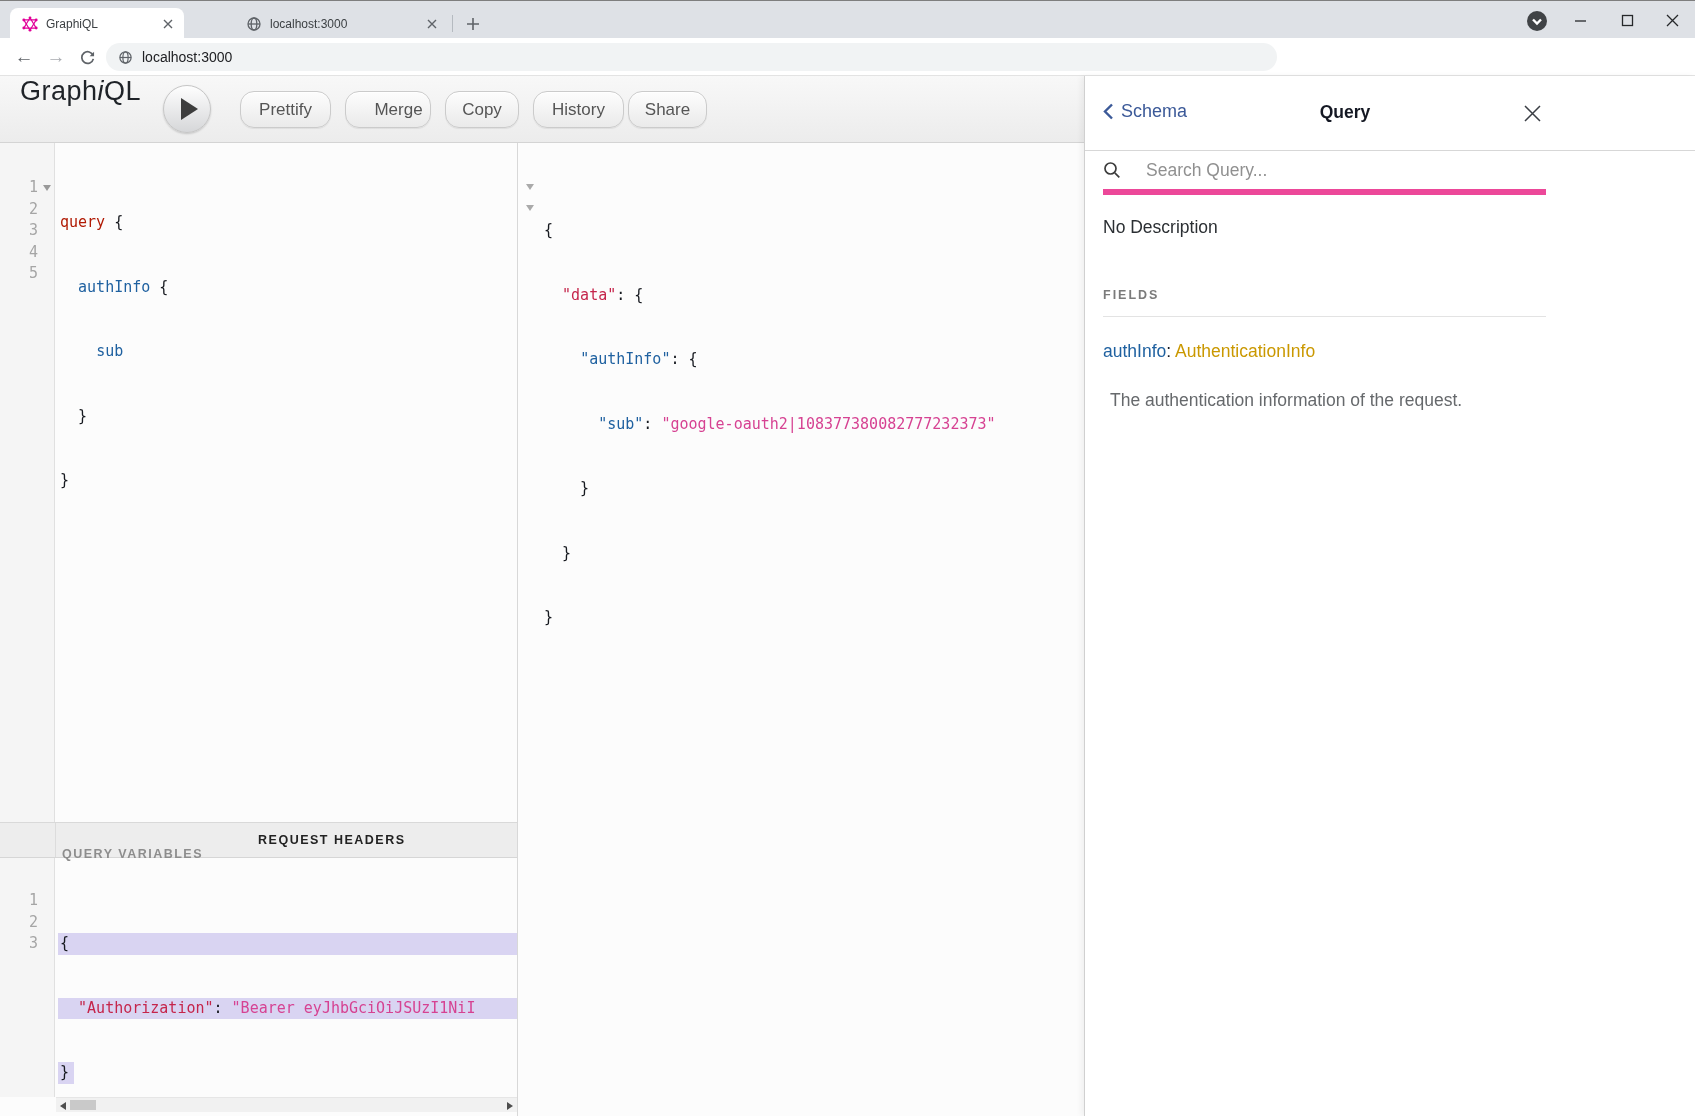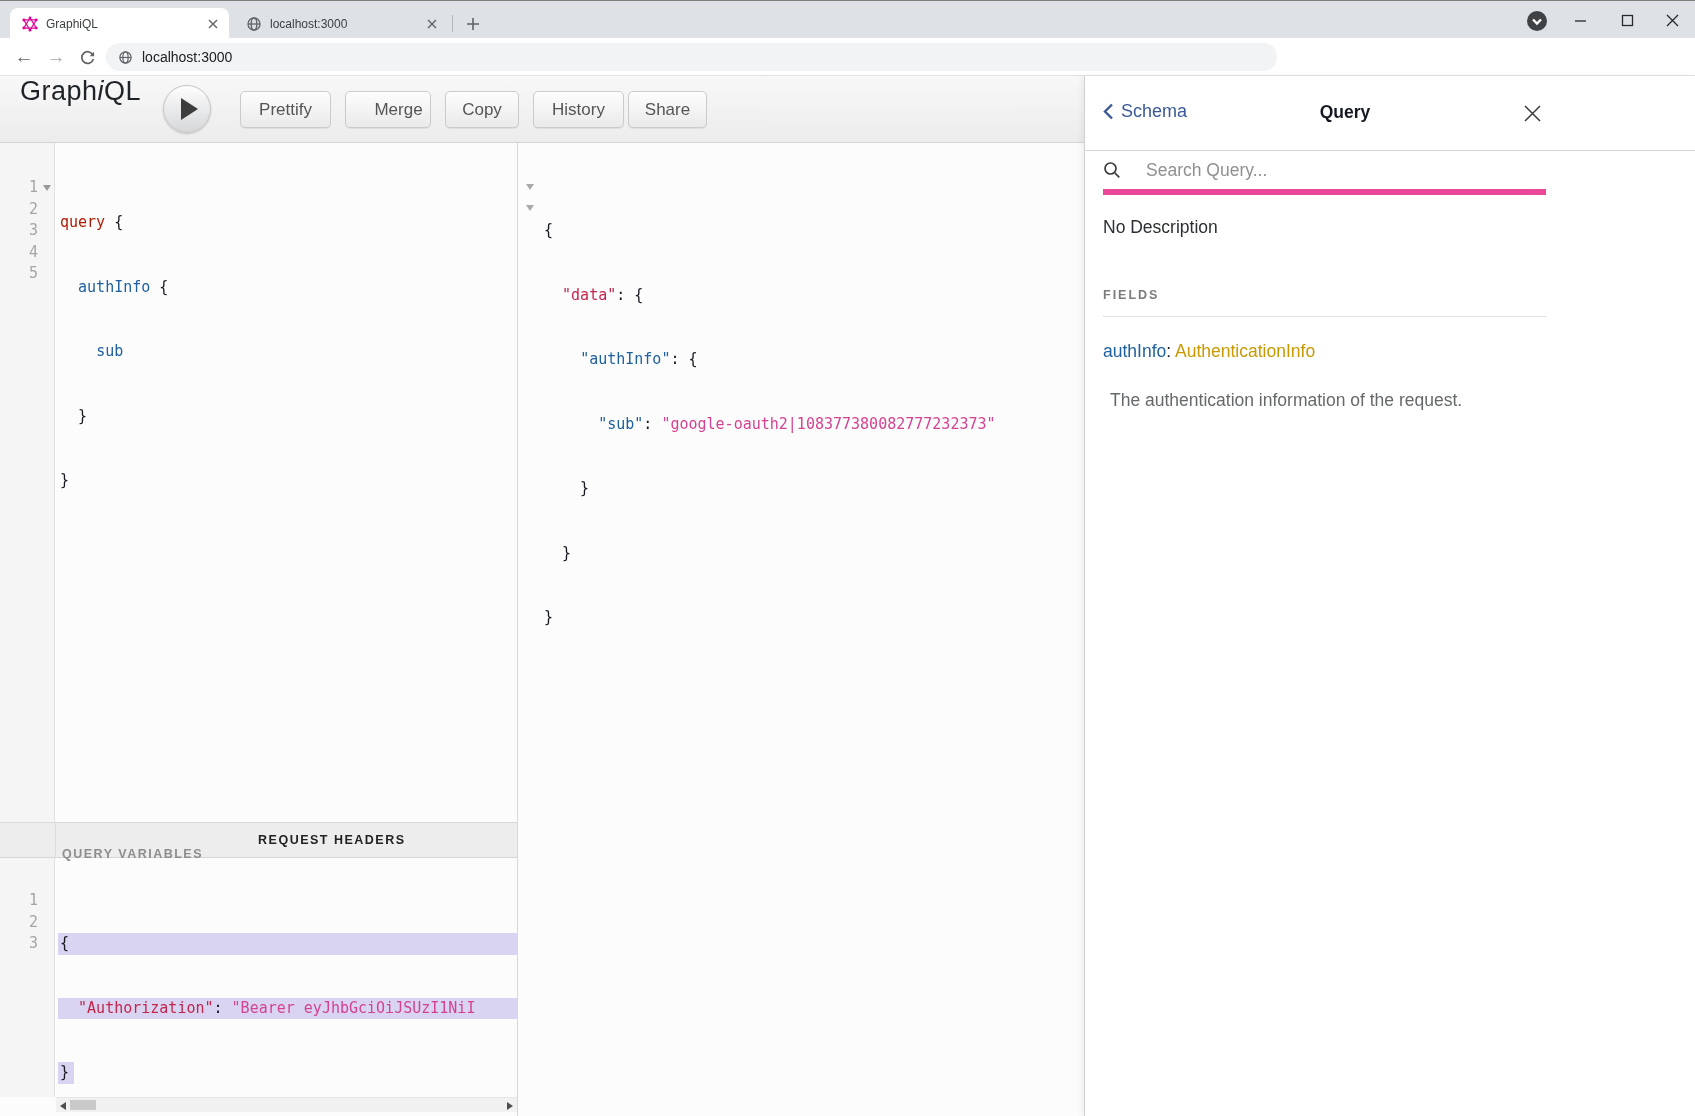--- a/index.html
+++ b/index.html
@@ -3,21 +3,21 @@
 <meta charset="utf-8">
 <style>
   * { margin:0; padding:0; box-sizing:border-box; }
   body { font-family:"Liberation Sans", sans-serif; background:#fff; }
   .screen { position:relative; width:1695px; height:1116px; background:#fff; overflow:hidden;
             box-shadow: inset 0 0 0 2px #9b9b9b; }
 
   
   .titlebar { position:absolute; left:0; top:0; width:100%; height:38px; background:#dee1e6; border-top:1px solid #7e7e7e; }
   .tab { position:absolute; top:7px; height:31px; display:flex; align-items:center; }
-  .tab.active { left:10px; width:219px; background:#fff; border-radius:8px 8px 0 0;justify-content:space-between; }
+  .tab.active { left:10px; width:174px; background:#fff; border-radius:8px 8px 0 0;justify-content:space-between; }
   .tab.inactive { left:234px; width:214px; }
   .tab .fav { margin:0 8px 0 12px; width:16px; height:16px; flex:0 0 auto; }
   .tab .tab-title { font-size:12px; color:#3c4043; flex:1; white-space:nowrap; overflow:hidden; }
   .tab .tab-close { width:16px; height:16px; margin-right:8px; display:flex; align-items:center; justify-content:center; border-radius:50%; }
   .tab-divider { position:absolute; left:452px; top:14px; width:1px; height:17px; background:#9aa0a6; opacity:.6; }
   .newtab-btn { position:absolute; left:462px; top:12px; width:22px; height:22px; display:flex; align-items:center; justify-content:center; }
   .dl-circle { position:absolute; left:1526px; top:9px; width:22px; height:22px; }
   .winctl { position:absolute; top:6px; width:28px; height:26px; display:flex; align-items:center; justify-content:center; }
   .winctl.min { left:1566px; } .winctl.max { left:1613px; } .winctl.close { left:1658px; }
 
@@ -44,21 +44,21 @@
   .topbar { height:67px; background:linear-gradient(#f8f8f8,#ececec); border-bottom:1px solid #d4d4d4; position:relative; flex:0 0 auto; }
   .gql-logo { position:absolute; left:20px; top:0; height:67px; display:flex; 
               font-size:27px; font-weight:500; color:#1f2328; letter-spacing:.5px; }
   .gql-logo .it { font-style:italic; }
   .exec-btn { position:absolute; left:163px; top:84px; margin-top:-75px; width:48px; height:48px; border-radius:50%;
               background:linear-gradient(#fefefe,#d6d7d9); border:1px solid #c6c6c6; box-shadow:0 1px 2px rgba(0,0,0,.18);
               display:flex; align-items:center; justify-content:center; top:9px; margin-top:0; }
   .exec-tri { width:0; height:0; border-top:11px solid transparent; border-bottom:11px solid transparent;
               border-left:17px solid #3d3d3d; margin-left:5px; }
   .tb-btn { position:absolute; top:15px; height:37px; display:flex; align-items:center; justify-content:center;
-            font-size:17px; color:#555; background:linear-gradient(#fdfdfd,#eaeaea); border:1px solid #cbcbcb; border-radius:5px;
+            font-size:17px; color:#555; background:linear-gradient(#fdfdfd,#eaeaea); border:1px solid #cbcbcb; border-radius:14px;
             box-shadow:inset 0 1px 0 #fff, 0 1px 1px rgba(0,0,0,.07); }
   .btn-prettify { left:240px; width:91px; } .btn-merge { left:345px; width:86px;padding-left:21px; } .btn-copy { left:445px; width:74px; }
   .btn-history { left:533px; width:91px; } .btn-share { left:628px; width:79px; }
 
   .panes { flex:1; display:flex; min-height:0; }
   .query-pane { width:518px; border-right:1px solid #d8d8d8; display:flex; flex-direction:column; background:#fcfcfc; }
   .editor { position:relative; overflow:hidden; }
   .q-editor { height:679px; flex:0 0 auto; }
   .gutter { position:absolute; left:0; top:0; bottom:0; width:55px; background:#f5f5f5; border-right:1px solid #e0e0e0; }
   .gutter-nums { padding-top:34px; font:15px/21.5px "DejaVu Sans Mono", monospace; color:#a5a5a5; }

